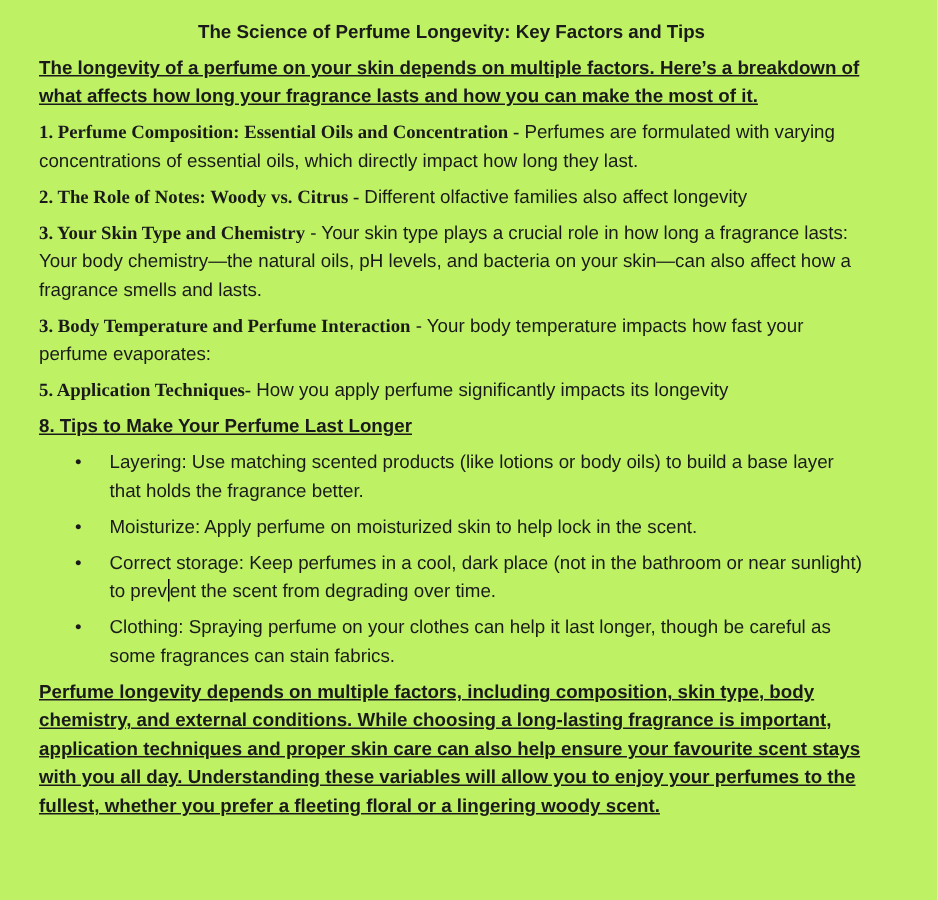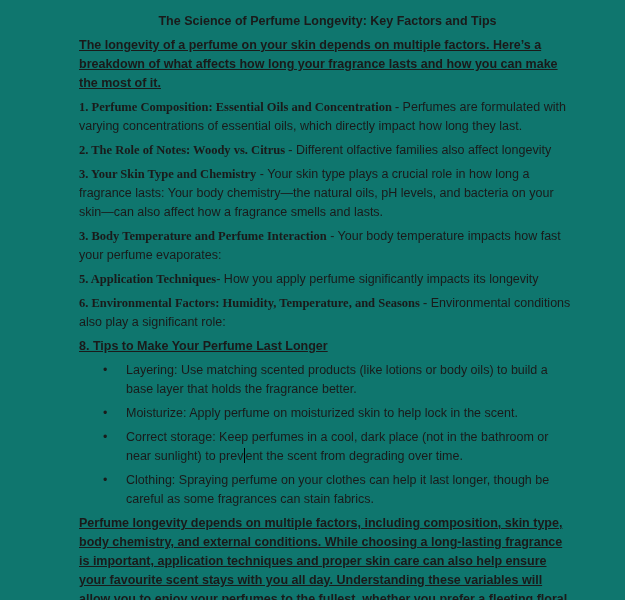--- a/index.html
+++ b/index.html
@@ -9,26 +9,26 @@
   }
   body {
     width: 625px;
     height: 600px;
     overflow: hidden;
   }
   .page {
     box-sizing: border-box;
     width: 625px;
     height: 600px;
-    padding: 8px 49px 0 79px;
+    padding: 8px 49px 0 26px;
     font-family: "Liberation Sans", "DejaVu Sans", sans-serif;
     font-size: 12.5px;
     line-height: 19px;
     color: #1a1a1a;
-    background: #0f766e;
+    background: #bef264;
   }
   .doc-title {
     font-size: 12.5px;
     line-height: 19px;
     font-weight: 700;
     text-align: center;
     margin: 4px 0 0 0;
   }
   p {
     margin: 5px 0 0 0;
@@ -79,21 +79,20 @@
   <p><strong>1. Perfume Composition: Essential Oils and Concentration -</strong><span> Perfumes are formulated with varying concentrations of essential oils, which directly impact how long they last.</span></p>
 
   <p><strong>2. The Role of Notes: Woody vs. Citrus -</strong><span> Different olfactive families also affect longevity</span></p>
 
   <p><strong>3. Your Skin Type and Chemistry</strong><span> - Your skin type plays a crucial role in how long a fragrance lasts: Your body chemistry—the natural oils, pH levels, and bacteria on your skin—can also affect how a fragrance smells and lasts.</span></p>
 
   <p><strong>3. Body Temperature and Perfume Interaction</strong><span> - Your body temperature impacts how fast your perfume evaporates:</span></p>
 
   <p><strong>5. Application Techniques-</strong><span> How you apply perfume significantly impacts its longevity</span></p>
 
-  <p><strong>6. Environmental Factors: Humidity, Temperature, and Seasons -</strong><span> Environmental conditions also play a significant role:</span></p>
 
   <p class="bold">8. Tips to Make Your Perfume Last Longer</p>
 
   <ul class="tips">
     <li><span>Layering: Use matching scented products (like lotions or body oils) to build a base layer that holds the fragrance better.</span></li>
 
     <li><span>Moisturize: Apply perfume on moisturized skin to help lock in the scent.</span></li>
 
     <li><span>Correct storage: Keep perfumes in a cool, dark place (not in the bathroom or near sunlight) to prev</span><span class="caret"></span><span>ent the scent from degrading over time.</span></li>
 

